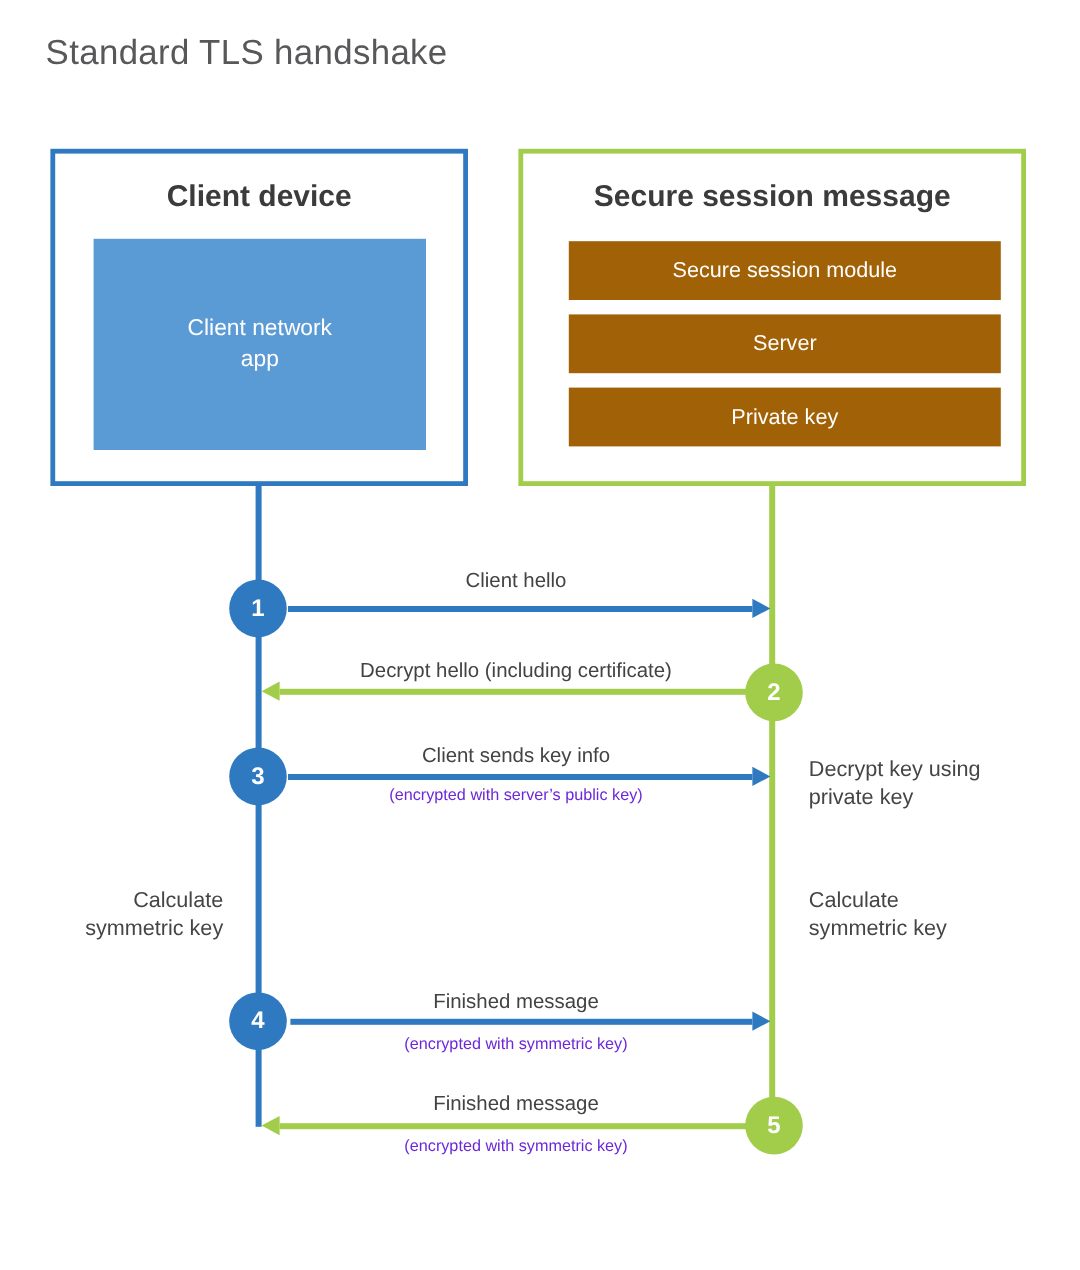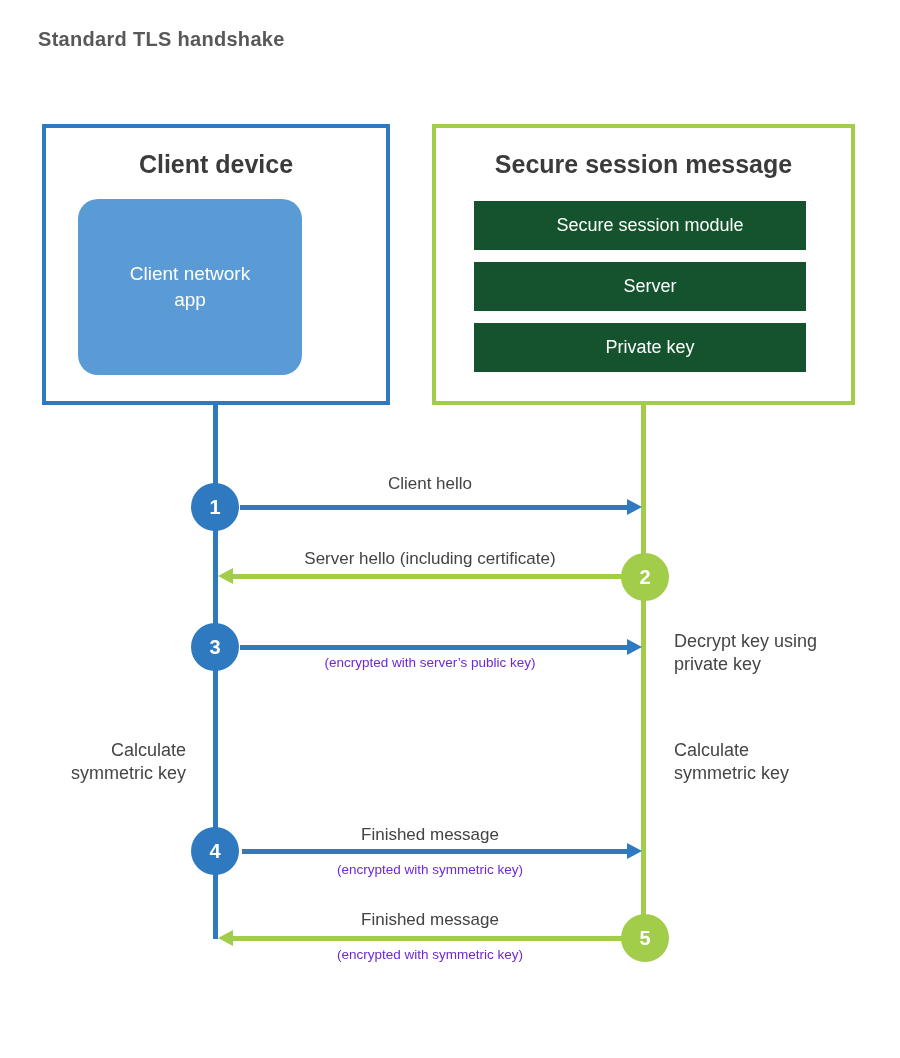--- a/index.html
+++ b/index.html
@@ -2,36 +2,36 @@
 <html><head>
 <meta charset="utf-8">
 <style>
   html,body { margin:0; padding:0; background:#fff; }
   .canvas {
     position:relative; width:900px; height:1058px; background:#ffffff;
     font-family:"Liberation Sans", sans-serif; overflow:hidden;
   }
   .diagram-title {
     position:absolute; left:38px; top:28px;
-    font-size:20px; font-weight:700; color:#58585a; letter-spacing:0.3px;
+    font-size:29px; font-weight:400; color:#58585a; letter-spacing:0.3px;
   }
   
   .entity-box { position:absolute; top:124px; height:281px; background:#fff; box-sizing:border-box; }
   .entity-box.client { left:42px; width:348px; border:4px solid #2e79bf; }
   .entity-box.server { left:432px; width:423px; border:4px solid #a2cd4a; }
   .entity-title { margin-top:22px; text-align:center; font-size:25px; font-weight:bold; color:#3b3b3b; }
   .client-app {
-    position:absolute; left:78px; top:199px; width:224px; height:176px;
+    position:absolute; left:78px; top:199px; width:277px; height:176px;
     background:#5b9bd5; color:#fff; font-size:19px; line-height:1.38;
-    display:flex; flex-direction:column; align-items:center; justify-content:center; text-align:left;border-radius:20px;
+    display:flex; flex-direction:column; align-items:center; justify-content:center; text-align:left;
   }
   .server-bar {
-    position:absolute; left:474px; width:312px; height:49px;
-    background:#14532d; color:#fff; font-size:18px;
-    display:flex; align-items:center; justify-content:center;padding-left:20px;
+    position:absolute; left:474px; width:360px; height:49px;
+    background:#a16207; color:#fff; font-size:18px;
+    display:flex; align-items:center; justify-content:center;
   }
   .bar1 { top:201px; } .bar2 { top:262px; } .bar3 { top:323px; }
   
   .lifeline { position:absolute; width:5px; top:405px; }
   .lifeline.client-line { left:213px; height:534px; background:#2e79bf; }
   .lifeline.server-line { left:641px; height:533px; background:#a2cd4a; }
   
   .step-circle {
     position:absolute; width:48px; height:48px; border-radius:50%;
     color:#fff; font-size:20px; font-weight:bold;
@@ -105,21 +105,22 @@
   <div class="arrow blue right a4"></div>
   <div class="arrow green left a5"></div>
 
   <div class="step-circle blue-bg c1">1</div>
   <div class="step-circle green-bg c2">2</div>
   <div class="step-circle blue-bg c3">3</div>
   <div class="step-circle blue-bg c4">4</div>
   <div class="step-circle green-bg c5">5</div>
 
   <div class="msg-label l1">Client hello</div>
-  <div class="msg-label l2">Server hello (including certificate)</div>
+  <div class="msg-label l2">Decrypt hello (including certificate)</div>
+  <div class="msg-label l3">Client sends key info</div>
   <div class="msg-sub l3s">(encrypted with server’s public key)</div>
   <div class="msg-label l4">Finished message</div>
   <div class="msg-sub l4s">(encrypted with symmetric key)</div>
   <div class="msg-label l5">Finished message</div>
   <div class="msg-sub l5s">(encrypted with symmetric key)</div>
 
   <div class="side-note note-decrypt">
     <div>Decrypt key using</div>
     <div>private key</div>
   </div>

